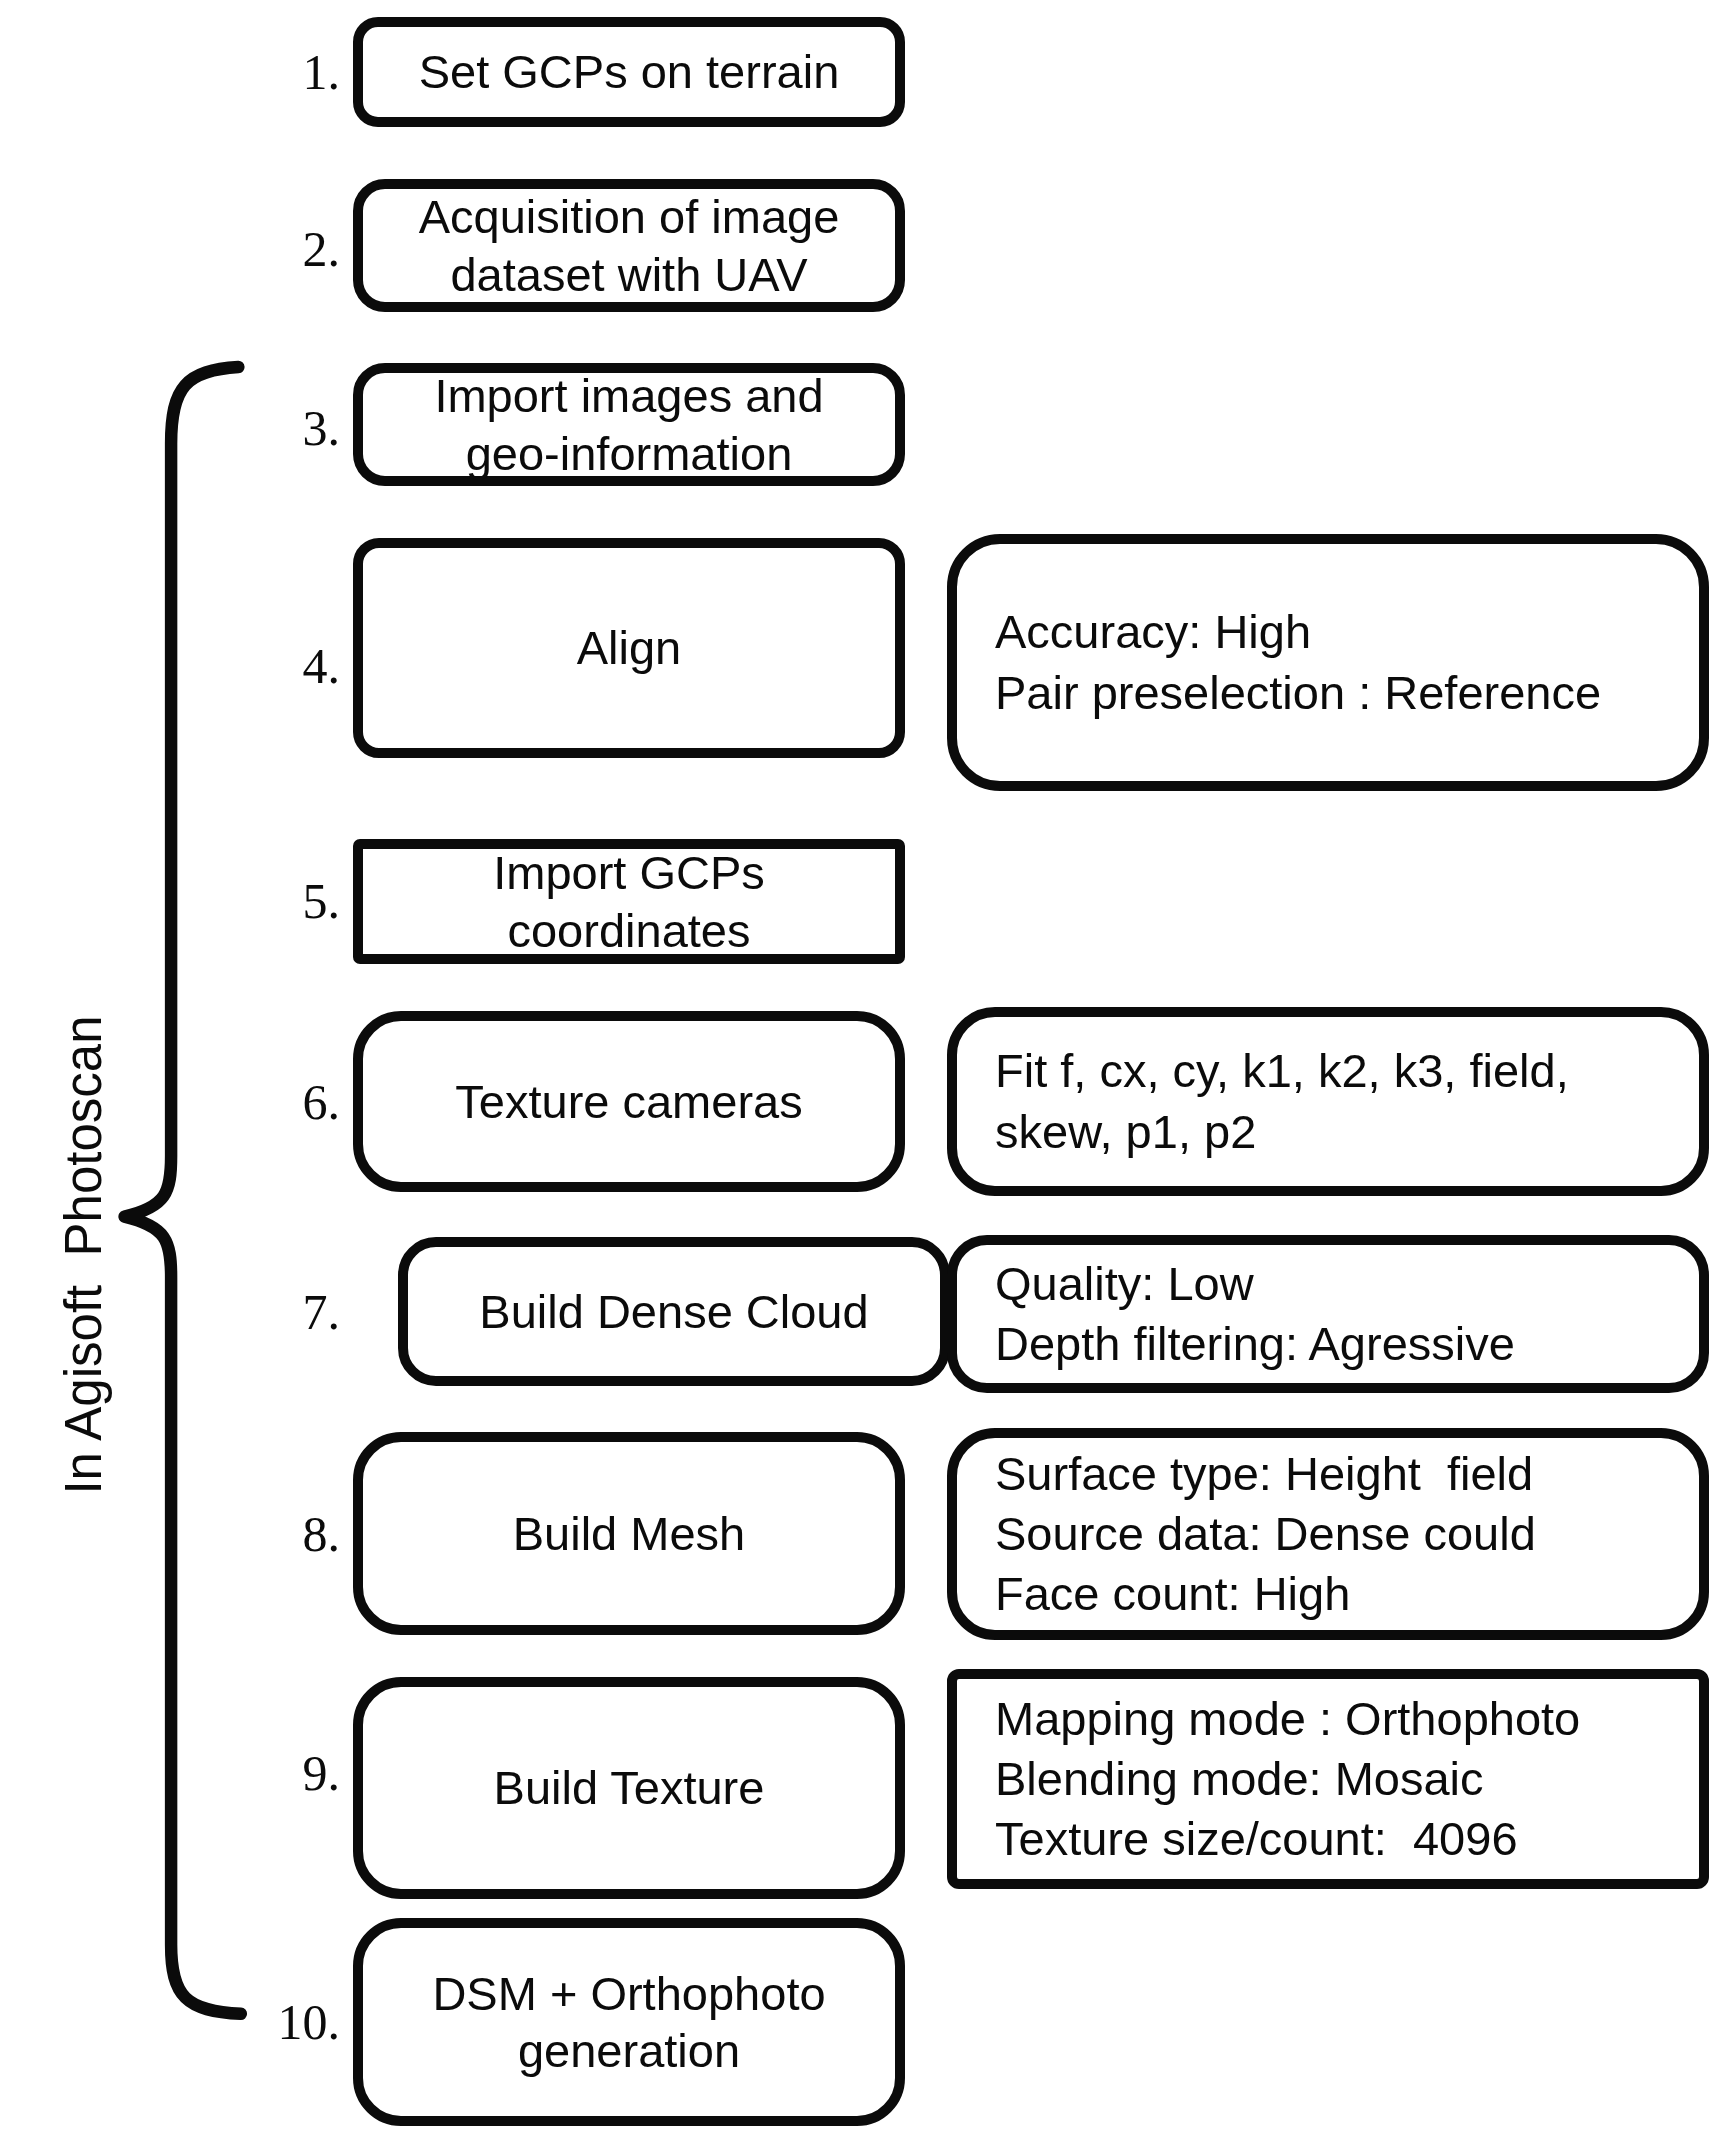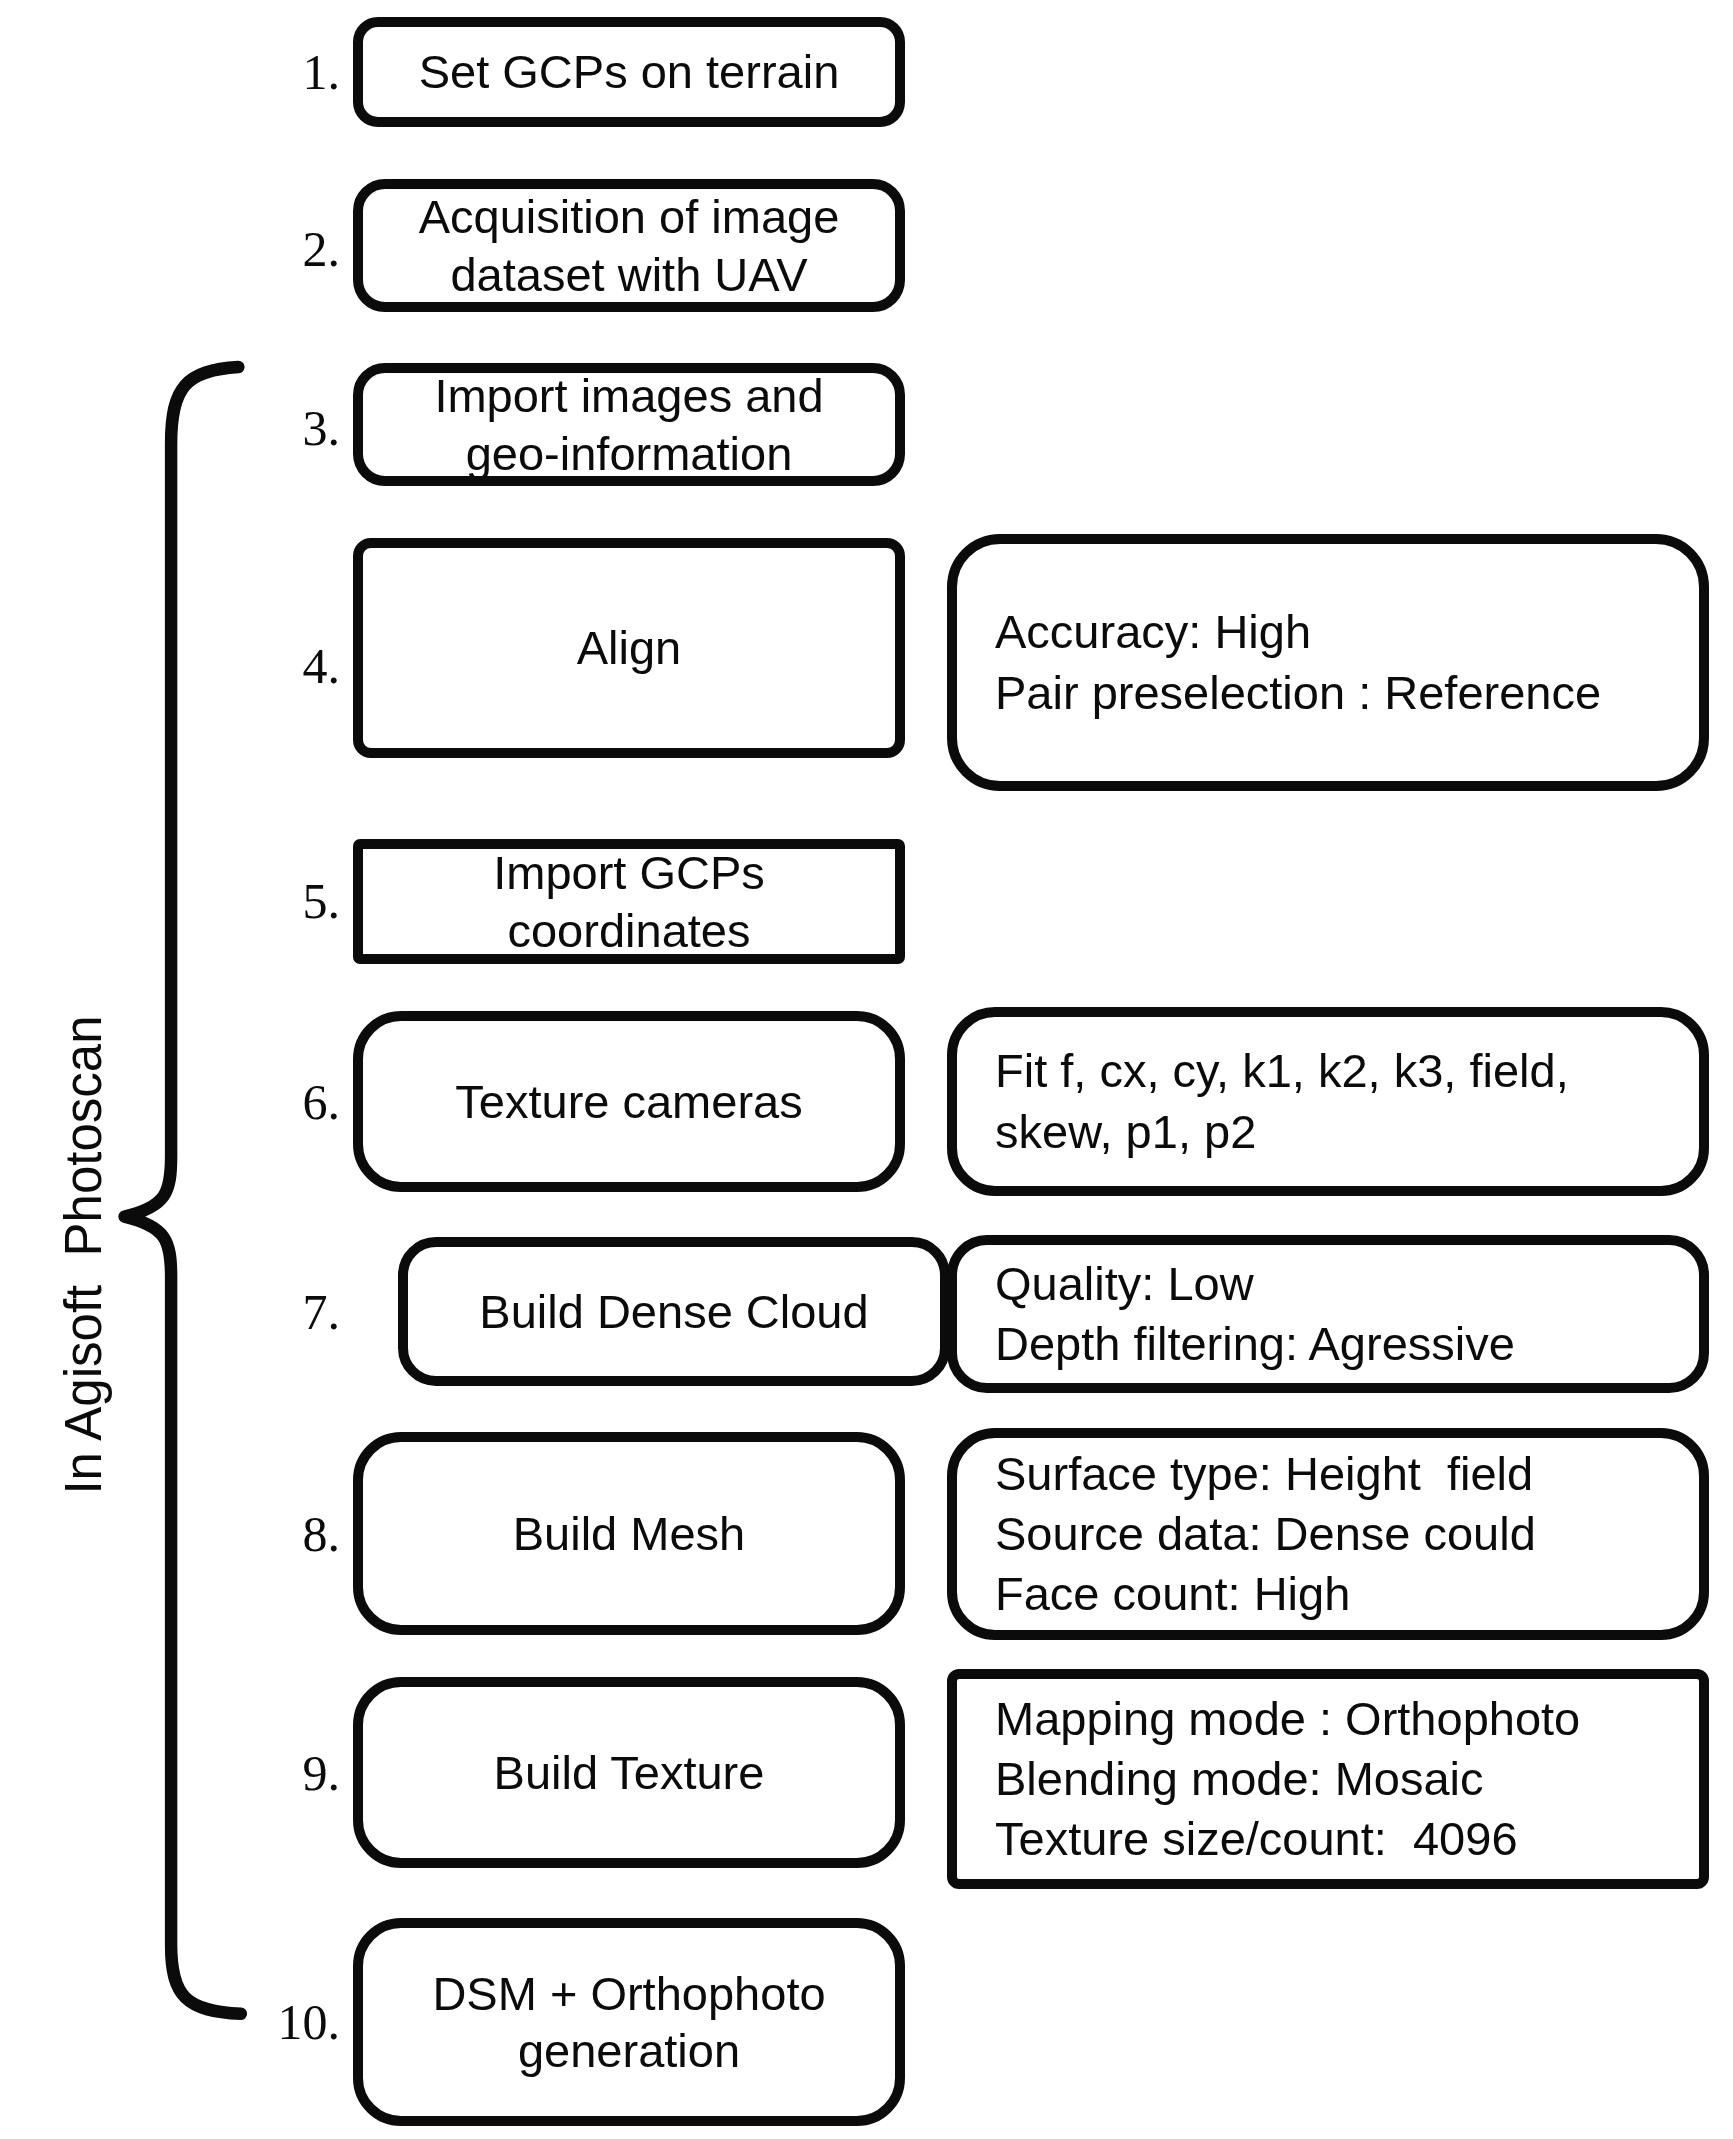--- a/index.html
+++ b/index.html
@@ -54,26 +54,26 @@
     align-items: center;
     justify-content: center;
     text-align: center;
     font-size: 47px;
     line-height: 1.22;
     white-space: pre-line;
   }
   .s1  { top: 16.6px;   height: 110px; border-radius: 25px; }
   .s2  { top: 179px;  height: 133px; border-radius: 32px; }
   .s3  { top: 363px;  height: 123px; border-radius: 32px; }
-  .s4  { top: 538px;  height: 220px; border-radius: 18px; }
+  .s4  { top: 538px;  height: 220px; border-radius: 26px; }
   .s5  { top: 839px; height: 125px; border-radius: 7px; }
   .s6  { top: 1011px; height: 181px; border-radius: 48px; }
   .s7  { top: 1237px; height: 149px; border-radius: 38px; margin-left: 45px; }
   .s8  { top: 1432px; height: 203px; border-radius: 48px; }
-  .s9  { top: 1677px; height: 191px; border-radius: 48px; }
+  .s9  { top: 1677px; height: 222px; border-radius: 48px; }
   .s10 { top: 1918px; height: 208px; border-radius: 48px; }
 
   
   .side {
     position: absolute;
     left: 947px;
     width: 762px;
     border: 10.8px solid #0b0b0b;
     background: #ffffff;
     box-sizing: border-box;

